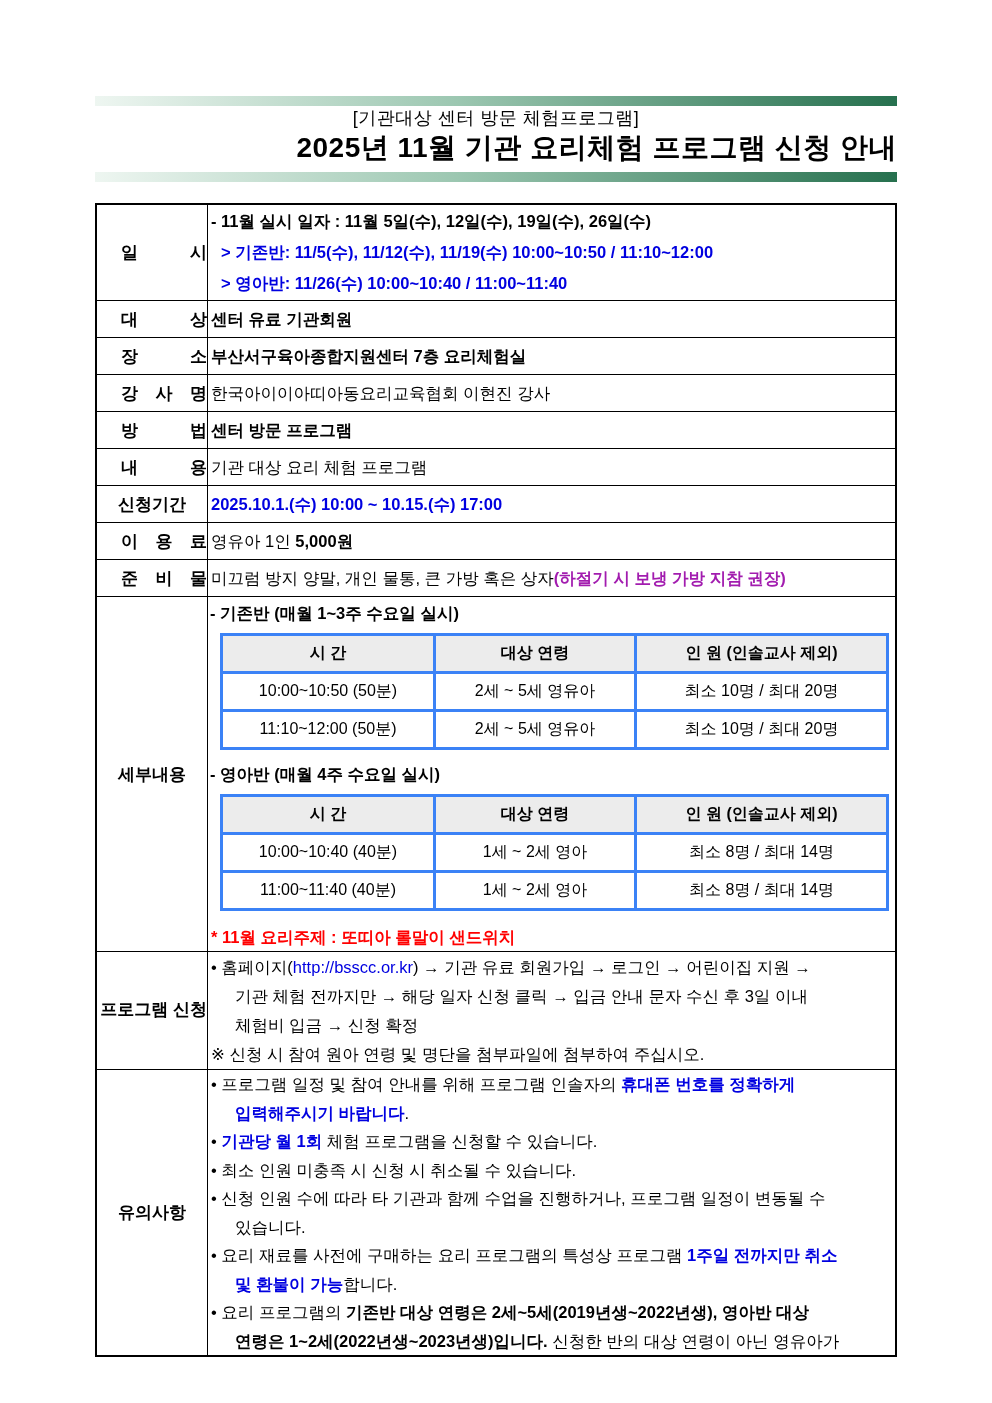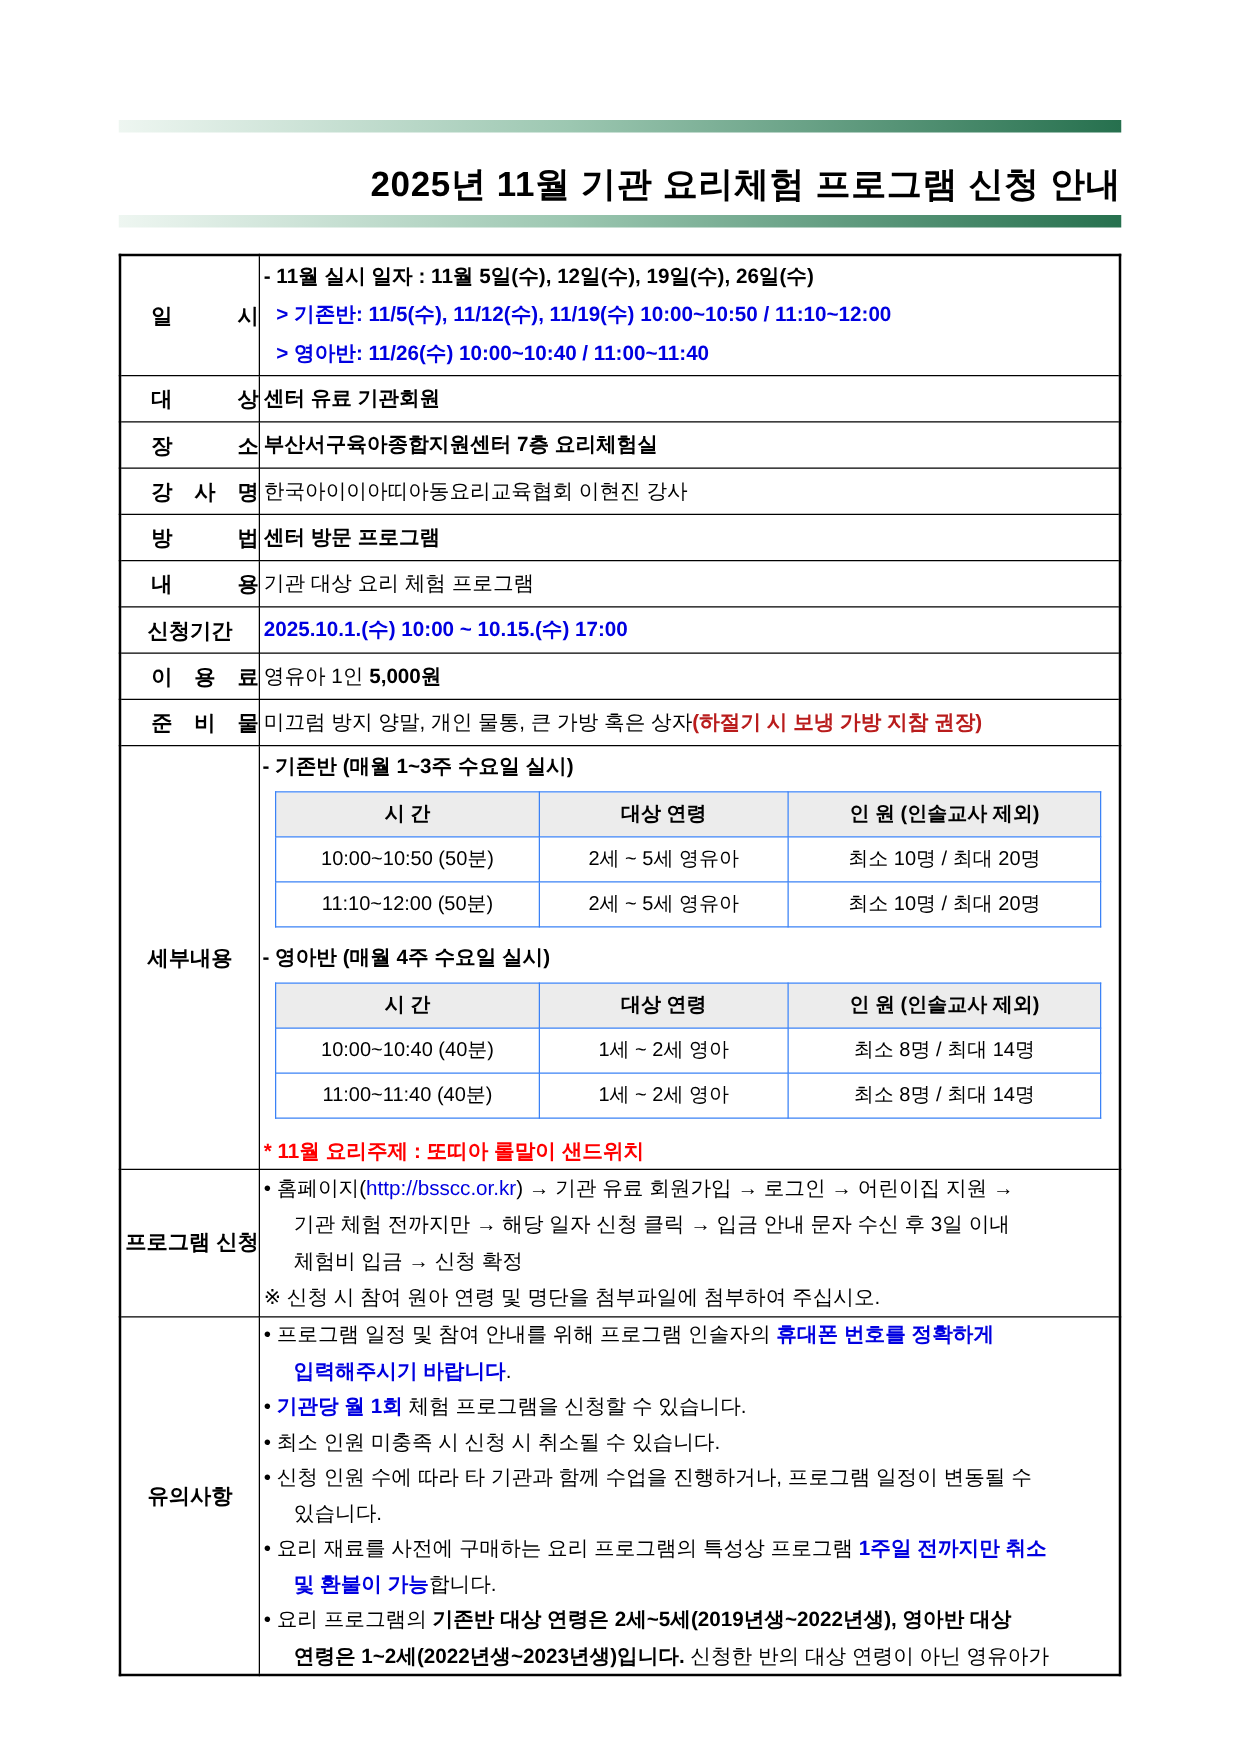--- a/index.html
+++ b/index.html
@@ -29,39 +29,40 @@
   .line{line-height:30px;white-space:nowrap;padding-left:3px;}
   .ind1{padding-left:13px;}
   .ind2{padding-left:27px;}
   .row-schedule .line{line-height:31px;}
   .row-apply .line{line-height:29px;}
   .row-notes .line{line-height:28.5px;}
 
   .s-n{font-weight:400;color:#000;}
   .s-b{font-weight:700;color:#000;}
   .s-bb{font-weight:700;color:#0000e0;}
-  .s-rb{font-weight:700;color:#b91c1c;}
+  .s-rb{font-weight:700;color:#a21caf;}
   .s-bl{font-weight:400;color:#0000e0;}
 
   td.val-detail{vertical-align:top;padding-top:6px;}
   .d-head{font-weight:700;font-size:16.5px;line-height:28px;margin:2px 0 6px 2px;white-space:nowrap;}
   .d-head2{margin-top:10px;}
   table.itbl{border-collapse:collapse;table-layout:fixed;width:657px;margin-left:12px;}
-  table.itbl td{border:1px solid #3b82f6;text-align:center;height:35px;font-size:16px;
+  table.itbl td{border:3px solid #3b82f6;text-align:center;height:35px;font-size:16px;
                 overflow:hidden;white-space:nowrap;}
   table.itbl td.hd{background:#ececec;font-weight:700;}
   .c1{width:210px}.c2{width:198px}.c3{width:249px}
   .d-note{font-weight:700;color:#ff0000;font-size:16.5px;line-height:28px;margin:12px 0 0 3px;white-space:nowrap;}
 </style>
 </head>
 <body>
 
 <div class="page">
 
   <div class="band band-top"></div>
+  <div class="subtitle">[기관대상 센터 방문 체험프로그램]</div>
   <div class="doc-title">2025년 11월 기관 요리체험 프로그램 신청 안내</div>
   <div class="band band-bottom"></div>
 
   <table class="main">
     <tbody>
       <tr class="row-schedule">
         <td class="lbl h95">
             <span class="spread">일 시</span>
           </td>
         <td class="val">

